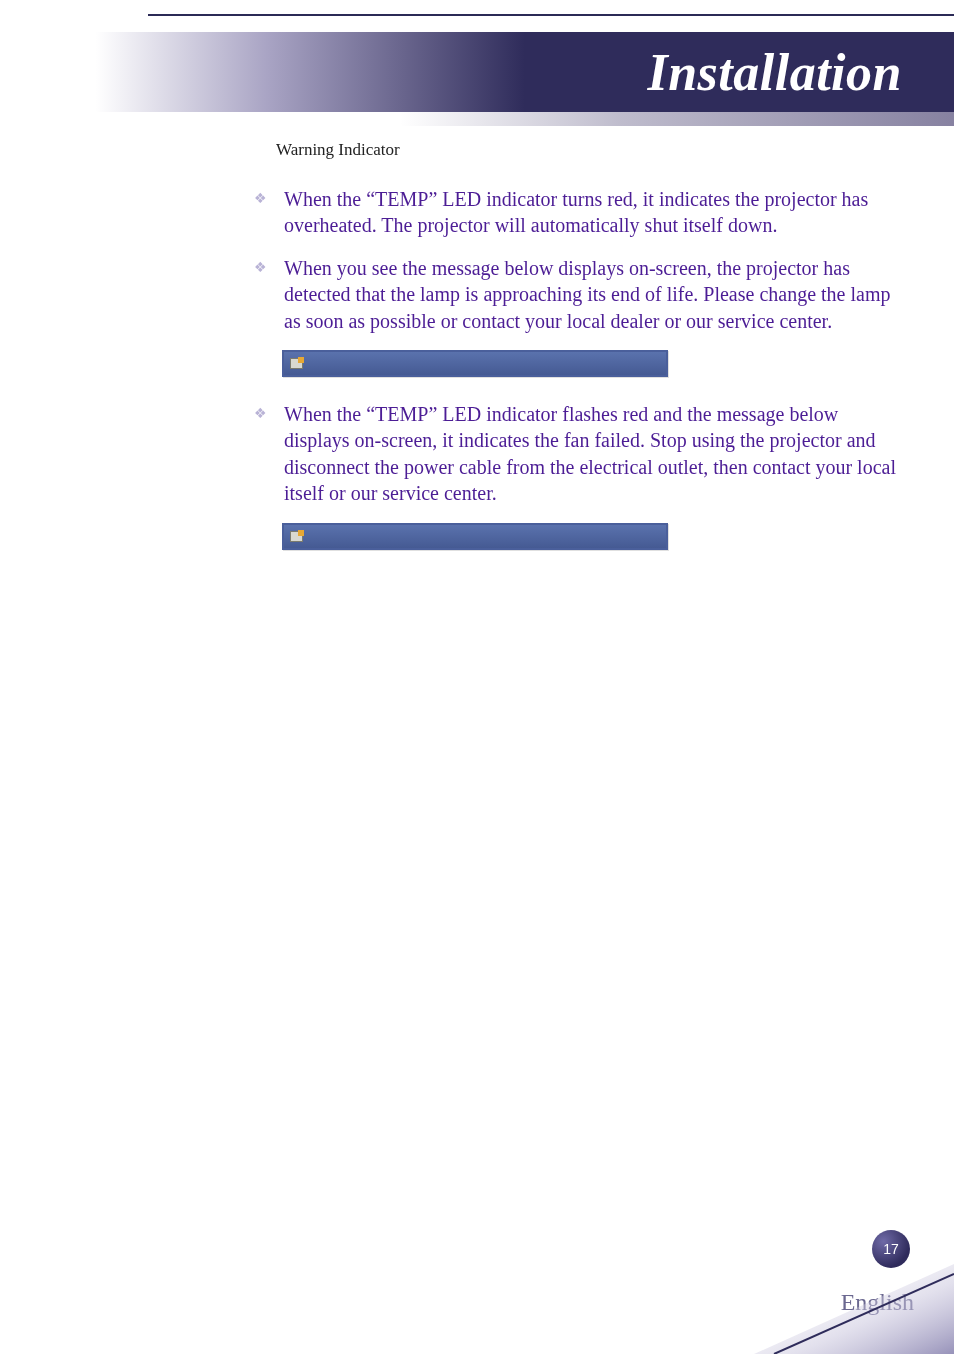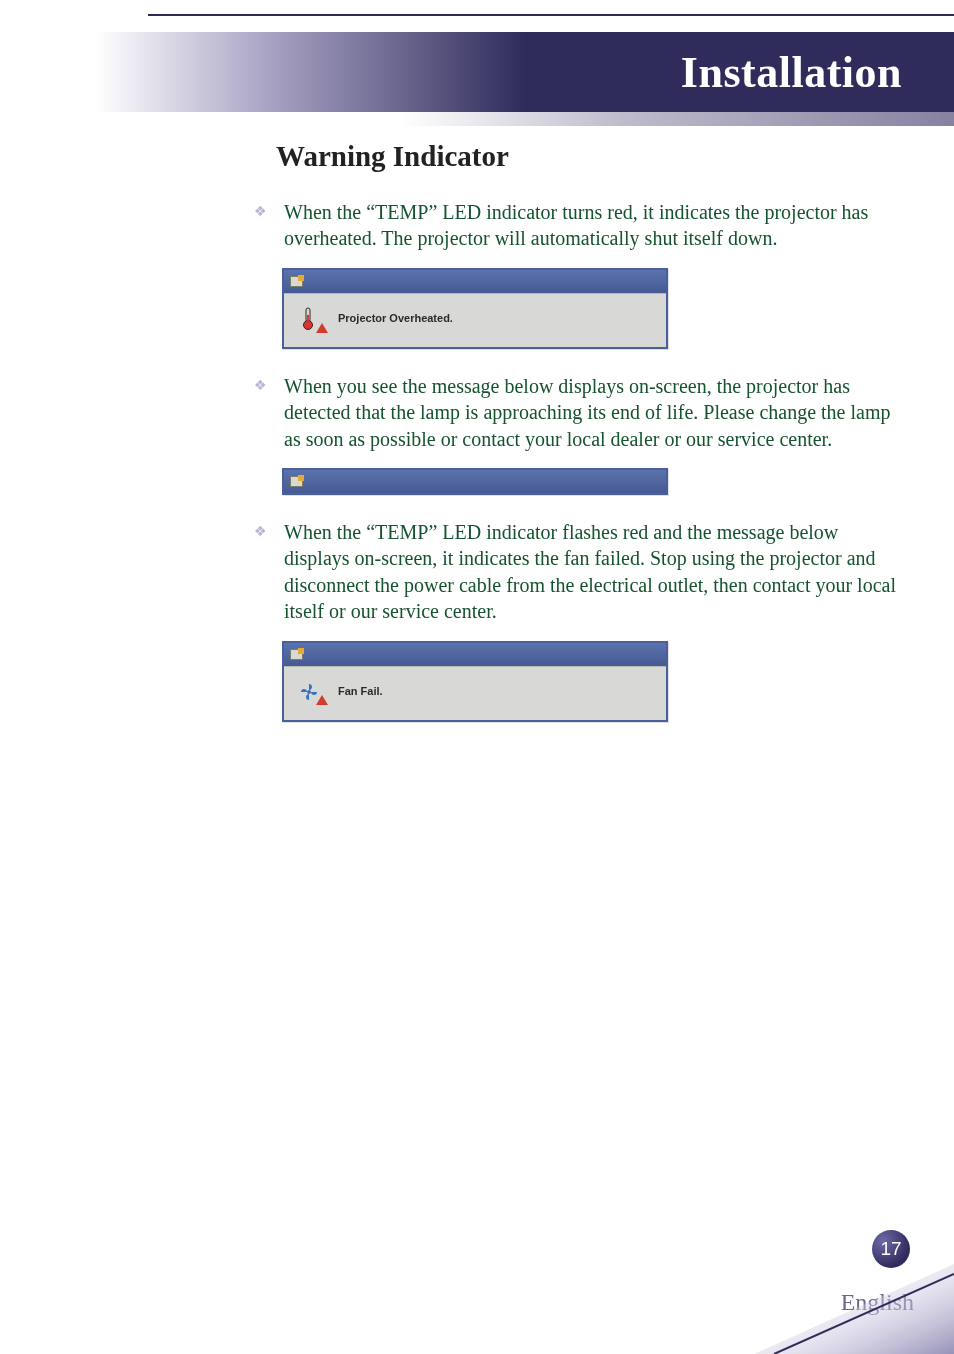--- a/index.html
+++ b/index.html
@@ -26,41 +26,42 @@
     right: 0;
     height: 80px;
     background: linear-gradient(90deg, #ffffff 0%, #ffffff 10%, #a9a4c4 28%, #2f2c5b 55%, #2f2c5b 100%);
     display: flex;
     align-items: center;
     justify-content: flex-end;
     padding-right: 52px;
   }
   .header-title {
     color: #ffffff;
+    font-style: italic;
     font-weight: 700;
-    font-size: 44px;
+    font-size: 52px;
     letter-spacing: 0.5px;
   }
   .under-shadow {
     position: absolute;
     top: 112px;
     left: 400px;
     right: 0;
     height: 14px;
     background: linear-gradient(90deg, rgba(255,255,255,0) 0%, rgba(70,62,110,0.35) 40%, rgba(70,62,110,0.65) 100%);
   }
   .content {
     position: absolute;
     top: 140px;
     left: 276px;
     width: 620px;
   }
   .section-title {
-    font-size: 29px;
-    font-weight: 700;
+    font-size: 17px;
+    font-weight: 400;
     color: #222;
     margin-bottom: 26px;
   }
   .bullet-item {
     position: relative;
     padding-left: 8px;
     margin-bottom: 16px;
   }
   .bullet-icon {
     position: absolute;
@@ -68,21 +69,21 @@
     top: 6px;
     width: 14px;
     height: 14px;
     color: #b9b3d6;
     font-size: 14px;
     line-height: 14px;
   }
   .bullet-text {
     font-size: 20px;
     line-height: 1.32;
-    color: #14532d;
+    color: #4c1d95;
     text-align: left;
   }
   .warning-box {
     width: 386px;
     border: 2px solid #4a5f9b;
     background: #d8d8d6;
     margin: 6px 0 24px 6px;
     box-shadow: 1px 1px 0 rgba(0,0,0,0.12);
   }
   .wb-titlebar {
@@ -149,21 +150,21 @@
   }
   .page-badge {
     position: absolute;
     right: 44px;
     bottom: 86px;
     width: 38px;
     height: 38px;
     border-radius: 50%;
     background: radial-gradient(circle at 30% 30%, #6f6aa7 0%, #2f2b5c 70%);
     color: #fff;
-    font-size: 19px;
+    font-size: 14px;
     font-family: Arial, sans-serif;
     display: flex;
     align-items: center;
     justify-content: center;
   }
   .corner-wedge {
     position: absolute;
     right: 0;
     bottom: 0;
     width: 200px;
@@ -181,71 +182,38 @@
 </div>
 <div class="under-shadow"></div>
 
 <div class="content">
   <div class="section-title">Warning Indicator</div>
 
   <div class="bullet-item">
     <span class="bullet-icon">❖</span>
     <div class="bullet-text">When the “TEMP” LED indicator turns red, it indicates the projector has overheated. The projector will automatically shut itself down.</div>
   </div>
+
+  <div class="bullet-item">
+    <span class="bullet-icon">❖</span>
+    <div class="bullet-text">When you see the message below displays on-screen, the projector has detected that the lamp is approaching its end of life. Please change the lamp as soon as possible or contact your local dealer or our service center.</div>
+  </div>
   <div class="warning-box">
     <div class="wb-titlebar">
       <div class="wb-corner-icon"></div>
     </div>
-    <div class="wb-body">
-      <div class="icon-slot">
-        <svg width="18" height="24" viewBox="0 0 18 24">
-          <rect x="6" y="1" width="4" height="14" rx="2" fill="#d7d7d0" stroke="#2a2a2a" stroke-width="1"></rect>
-          <circle cx="8" cy="18" r="4.5" fill="#d33" stroke="#2a2a2a" stroke-width="1"></circle>
-          <rect x="7" y="8" width="2" height="8" fill="#d33"></rect>
-        </svg>
-        <span class="tri-warn"></span>
-      </div>
-      <div class="wb-text">
-        <span>Projector Overheated.</span>
-      </div>
-    </div>
   </div>
 
   <div class="bullet-item">
     <span class="bullet-icon">❖</span>
-    <div class="bullet-text">When you see the message below displays on-screen, the projector has detected that the lamp is approaching its end of life. Please change the lamp as soon as possible or contact your local dealer or our service center.</div>
+    <div class="bullet-text">When the “TEMP” LED indicator flashes red and the message below displays on-screen, it indicates the fan failed. Stop using the projector and disconnect the power cable from the electrical outlet, then contact your local itself or our service center.</div>
   </div>
   <div class="warning-box">
     <div class="wb-titlebar">
       <div class="wb-corner-icon"></div>
-    </div>
-  </div>
-
-  <div class="bullet-item">
-    <span class="bullet-icon">❖</span>
-    <div class="bullet-text">When the “TEMP” LED indicator flashes red and the message below displays on-screen, it indicates the fan failed. Stop using the projector and disconnect the power cable from the electrical outlet, then contact your local itself or our service center.</div>
-  </div>
-  <div class="warning-box">
-    <div class="wb-titlebar">
-      <div class="wb-corner-icon"></div>
-    </div>
-    <div class="wb-body">
-      <div class="icon-slot">
-        <svg width="22" height="22" viewBox="0 0 22 22">
-          <circle cx="11" cy="11" r="2" fill="#3b6fbf"></circle>
-          <path d="M11 3 C15 3 15 9 11 9 Z" fill="#3b6fbf"></path>
-          <path d="M19 11 C19 15 13 15 13 11 Z" fill="#3b6fbf"></path>
-          <path d="M11 19 C7 19 7 13 11 13 Z" fill="#3b6fbf"></path>
-          <path d="M3 11 C3 7 9 7 9 11 Z" fill="#3b6fbf"></path>
-        </svg>
-        <span class="tri-warn"></span>
-      </div>
-      <div class="wb-text">
-        <span>Fan Fail.</span>
-      </div>
     </div>
   </div>
 
 </div>
 
 <div class="page-badge">
   <span>17</span>
 </div>
 <div class="footer-lang">English</div>
 

